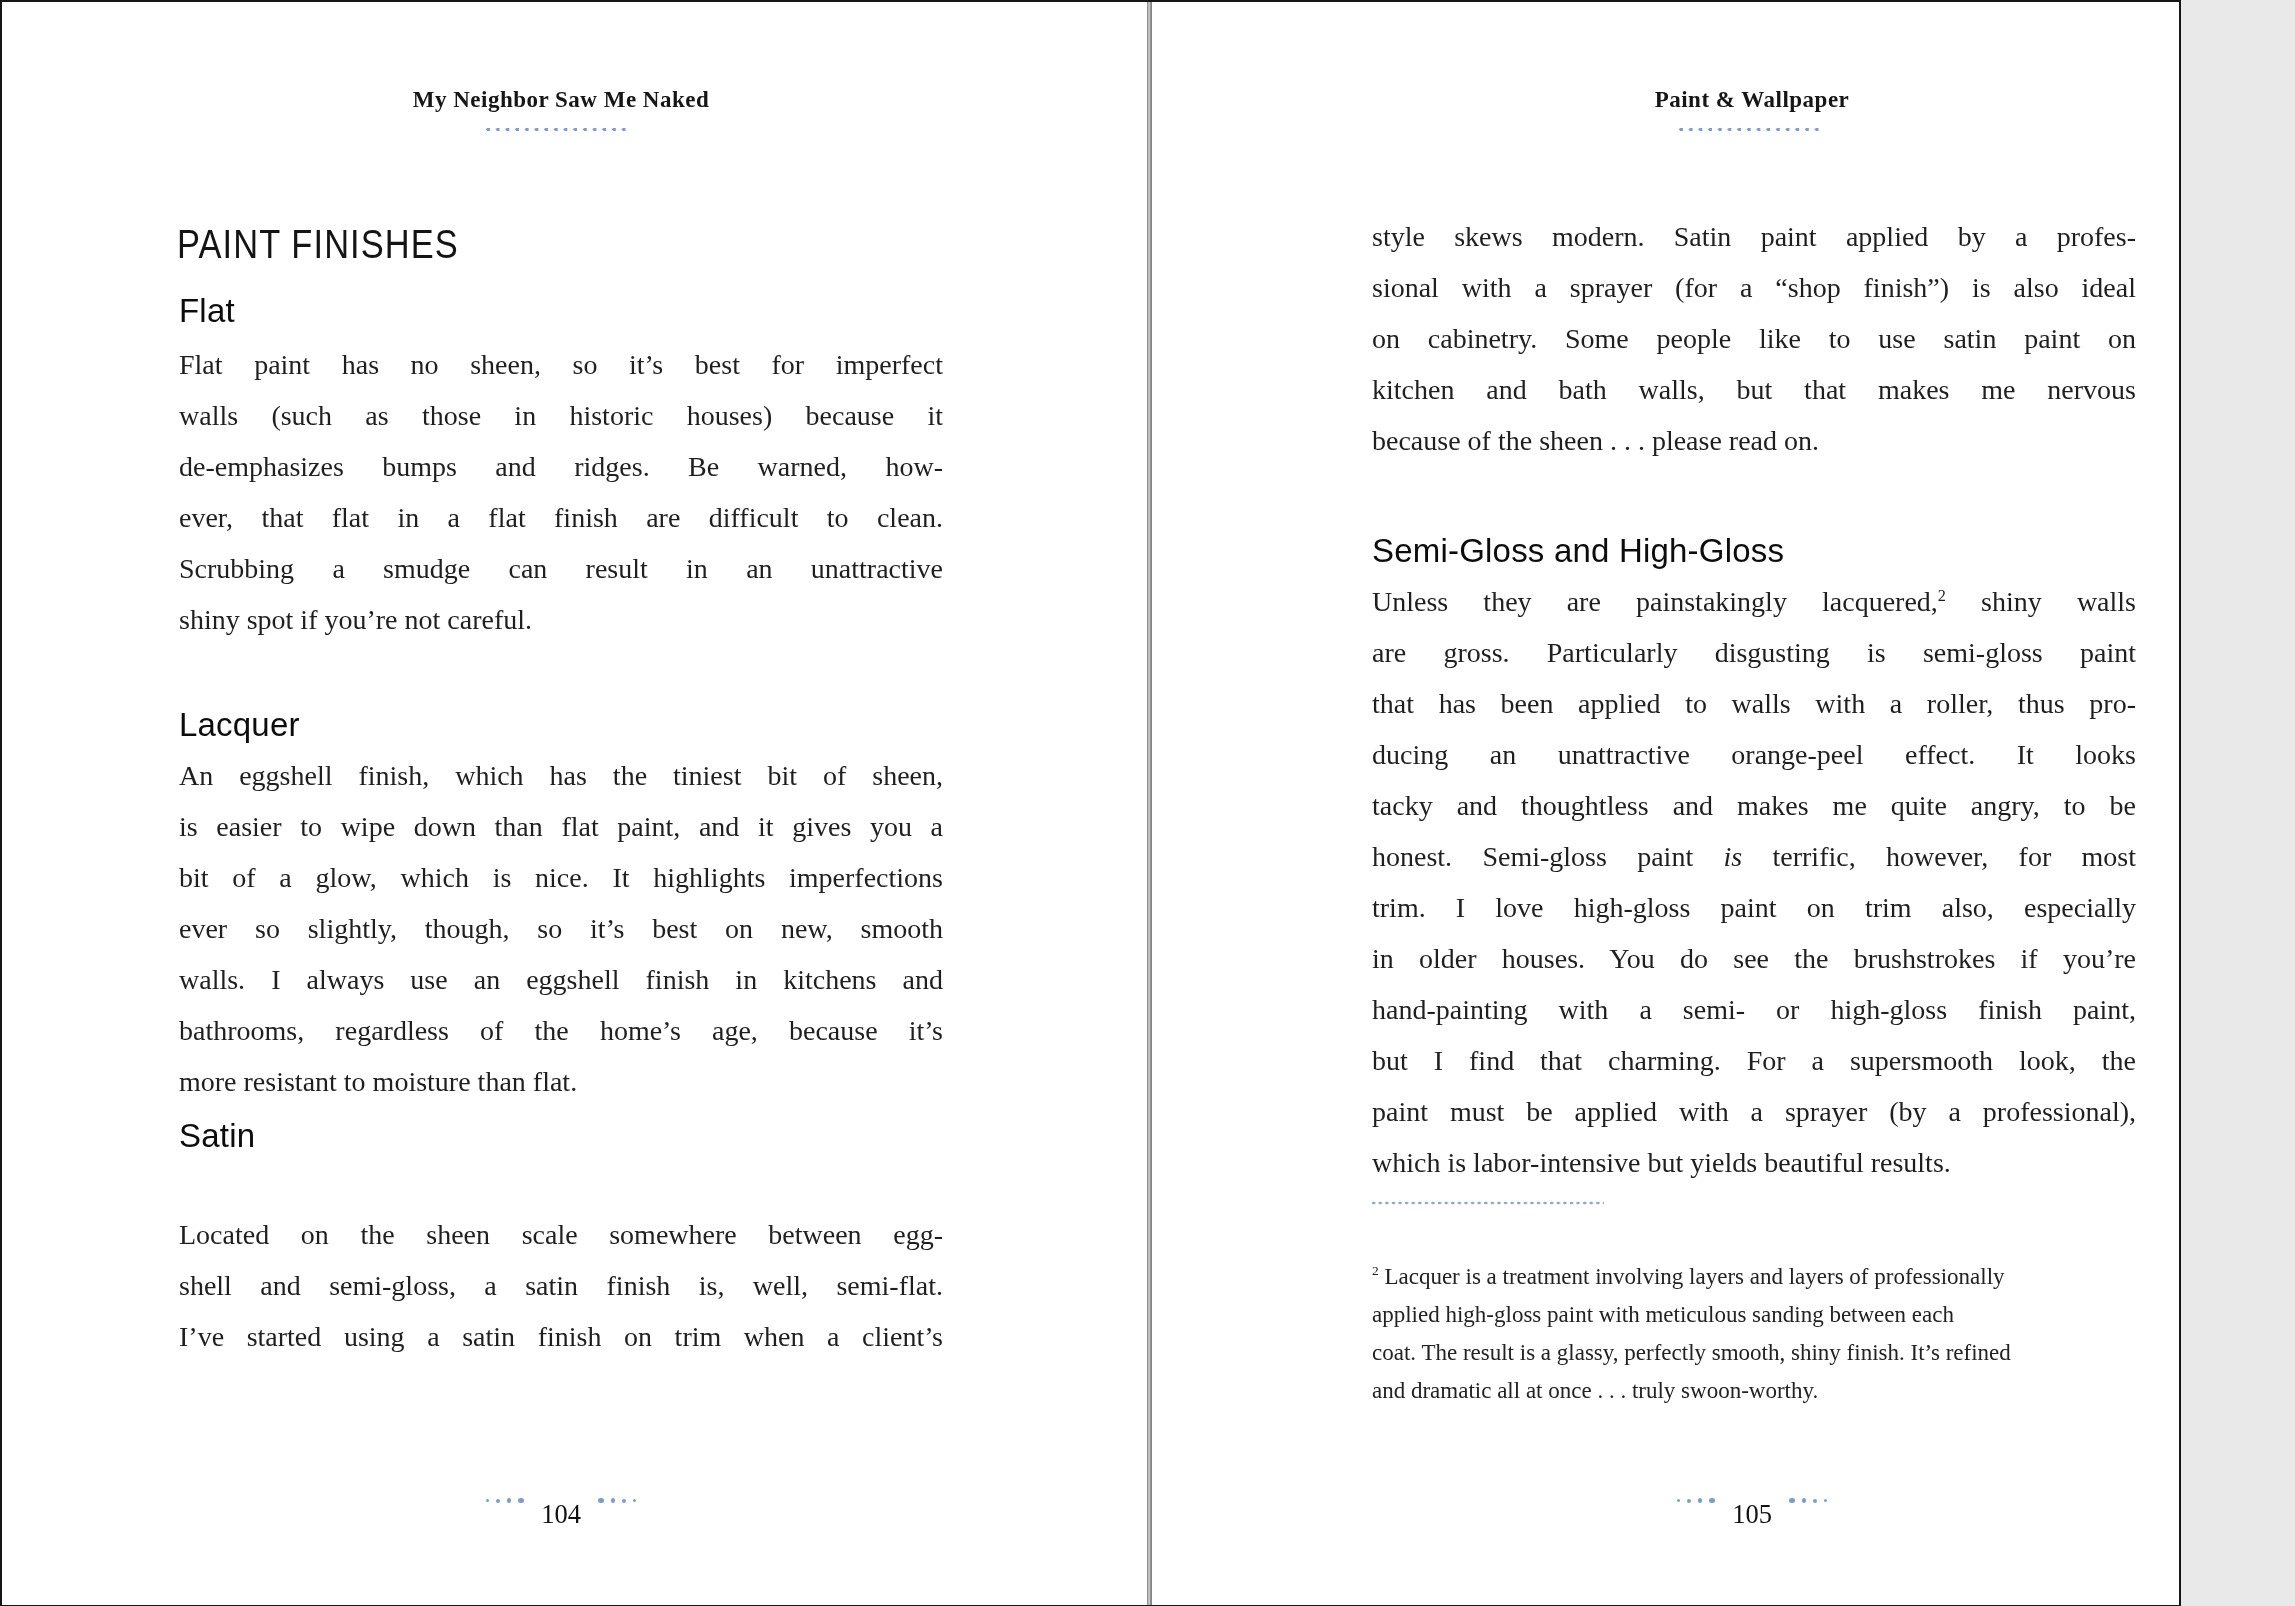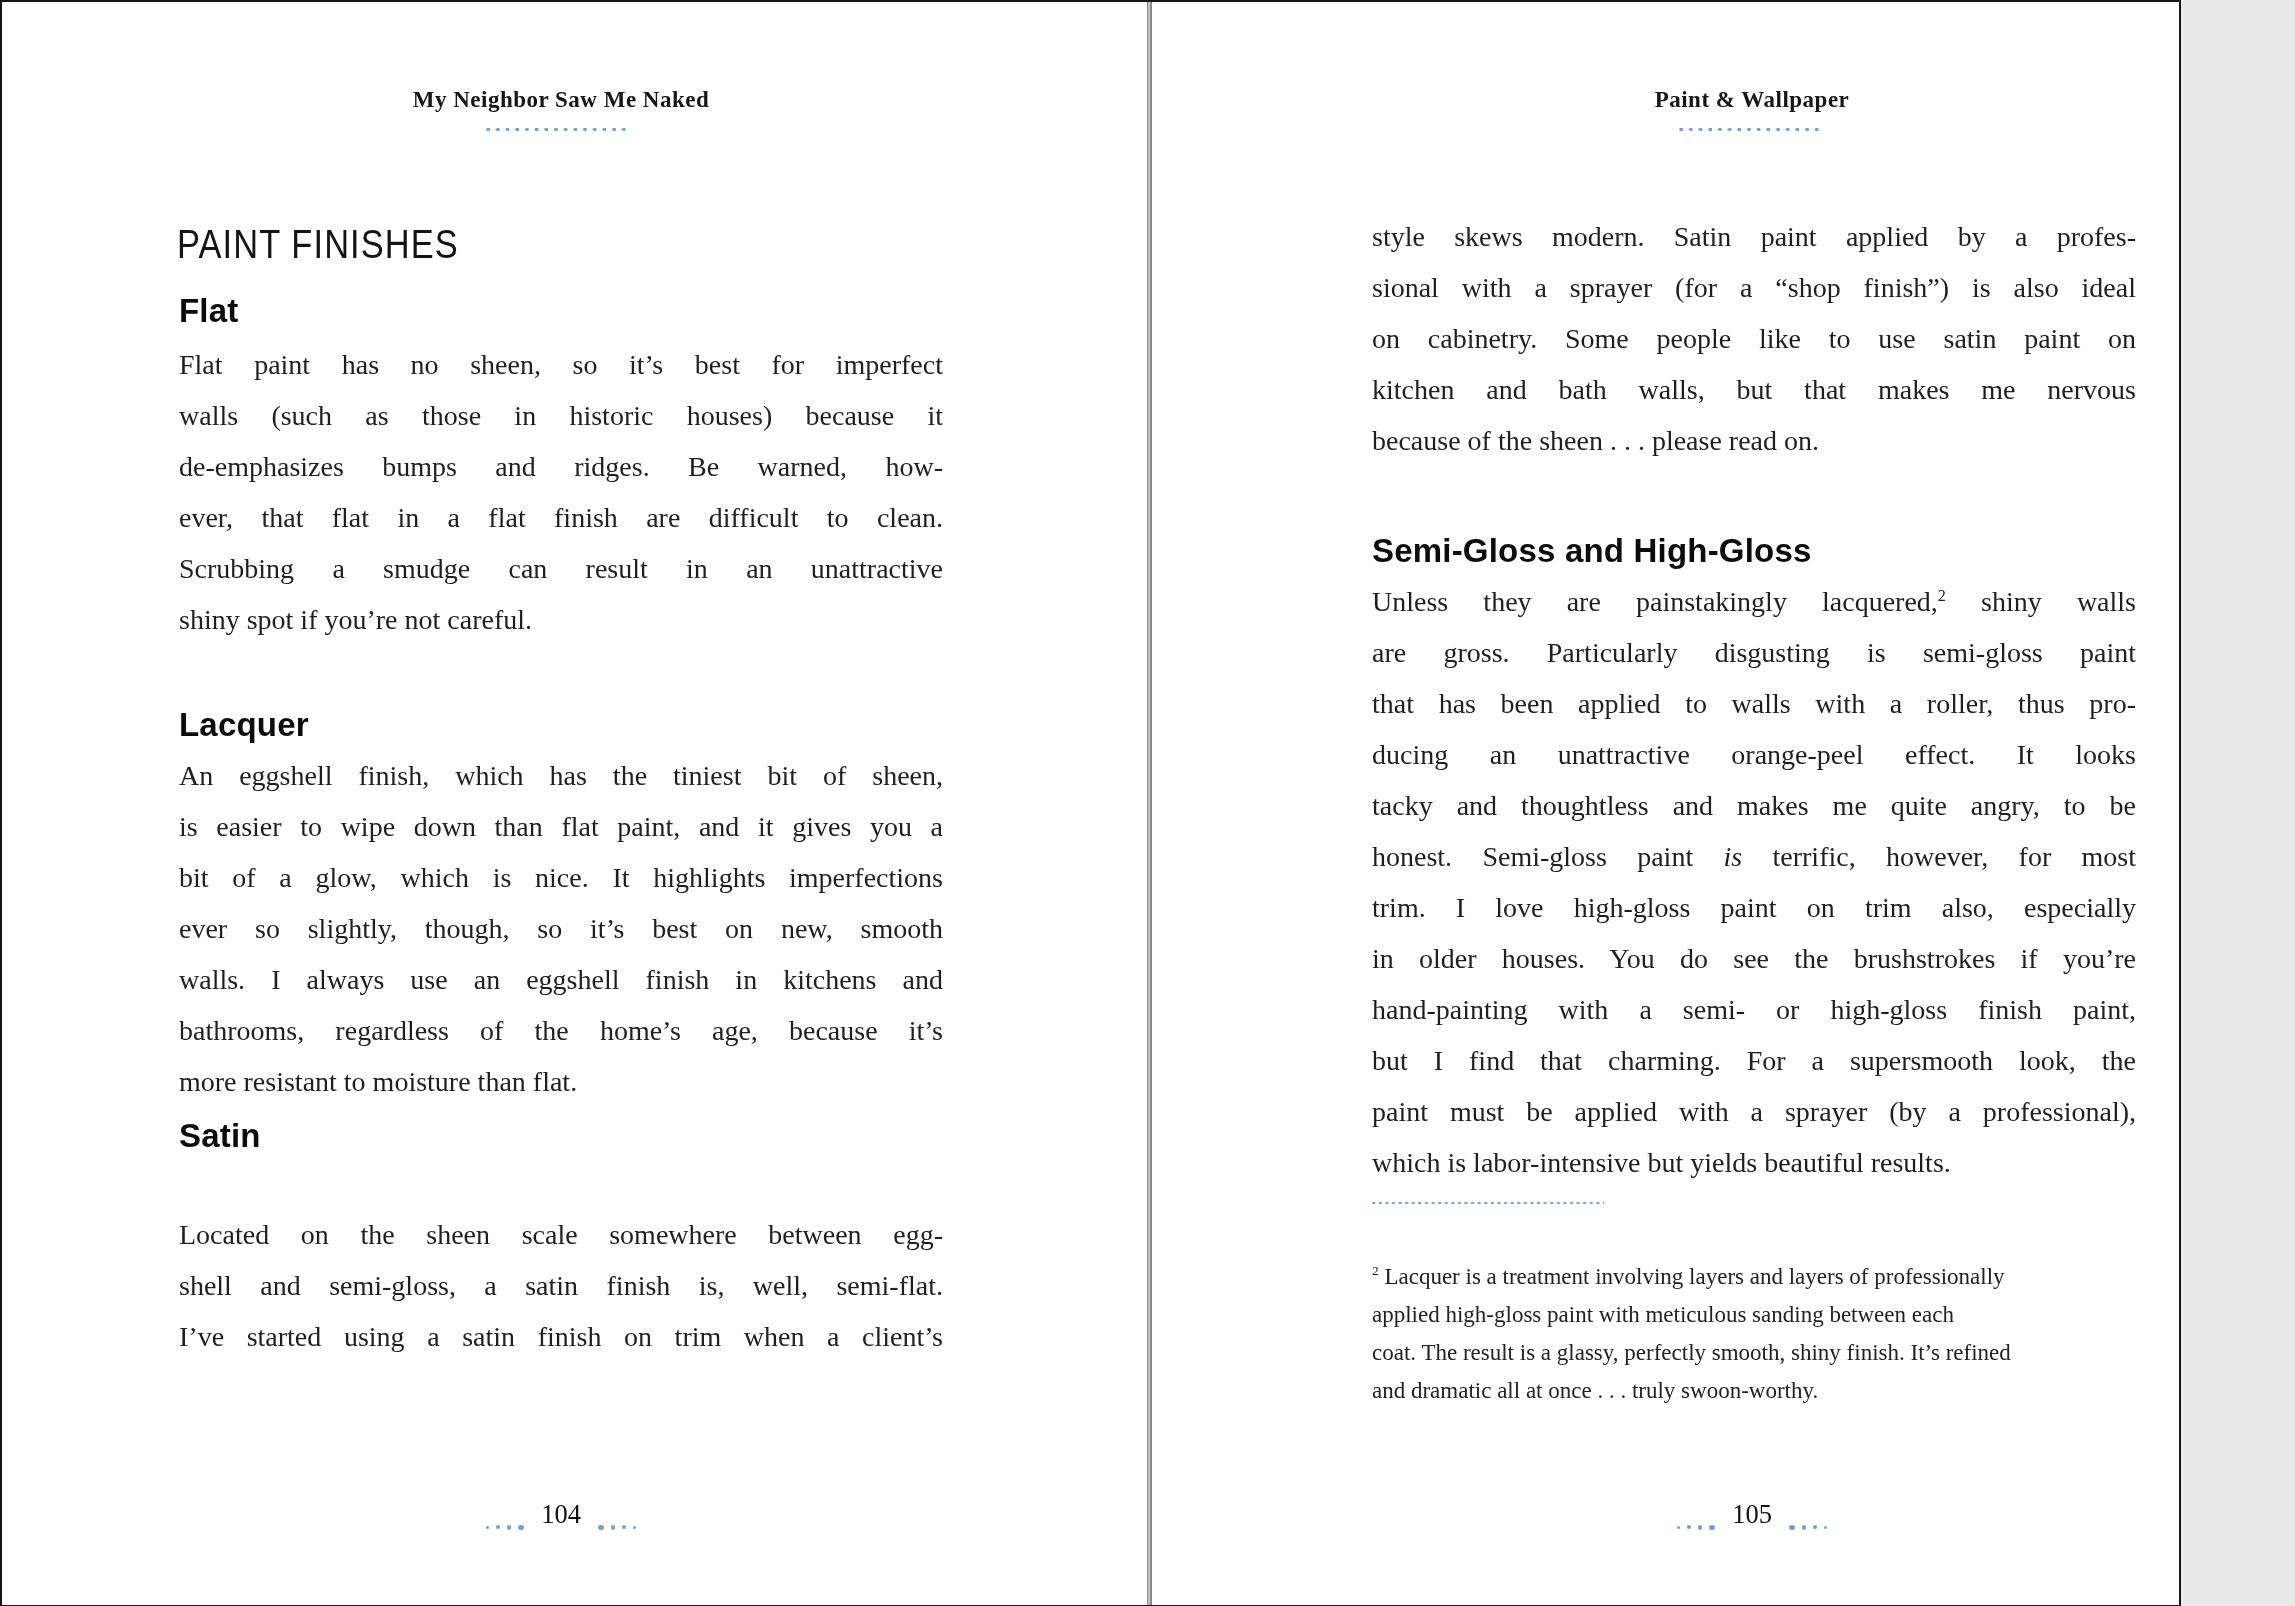--- a/index.html
+++ b/index.html
@@ -36,39 +36,39 @@
   #section-title{
     font-family:"Liberation Sans","DejaVu Sans",sans-serif;
     font-weight:400;font-size:41px;line-height:1.1;
     letter-spacing:1.3px;color:#141414;
     transform:scaleX(.84);transform-origin:0 50%;
     white-space:nowrap;
   }
   
   .sub-heading{
     font-family:"Liberation Sans","DejaVu Sans",sans-serif;
-    font-weight:700;font-size:33px;line-height:1.1;
+    font-weight:400;font-size:33px;line-height:1.1;
     letter-spacing:0.2px;color:#0c0c0c;white-space:nowrap;
   }
   
   .para{width:764px;font-size:28px;line-height:51px;color:#1f1f1f;}
   .para .line{width:100%;}
   .para .line.j{text-align:justify;text-align-last:justify;}
   .para em{font-style:italic;}
   sup{font-size:58%;line-height:0;vertical-align:super;letter-spacing:0;}
   
   #footnote{width:777px;font-size:23px;line-height:38px;color:#222;margin-top:11px;}
   #footnote-sep{
     width:232px;height:4.4px;
     background-image:radial-gradient(circle at 1.8px 2.2px, var(--sep-blue) 1.4px, rgba(0,0,0,0) 1.8px);
     background-size:6.6px 4.4px;background-repeat:repeat-x;
   }
   
   .folio{
-    width:764px;display:flex;align-items:flex-end;justify-content:center;
+    width:764px;display:flex;align-items:flex-start;justify-content:center;
     height:32px;
   }
   .folio .num{
     font-family:"Liberation Serif","DejaVu Serif",serif;
     font-size:26.5px;color:#111;margin:0 14px;line-height:32px;
   }
   .folio .dotgrp{display:flex;align-items:center;}
   .folio .dot{border-radius:50%;background:var(--dot-blue);margin:0 3.5px;}
   .d1{width:3.1px;height:3.1px;}
   .d2{width:4px;height:4px;}

